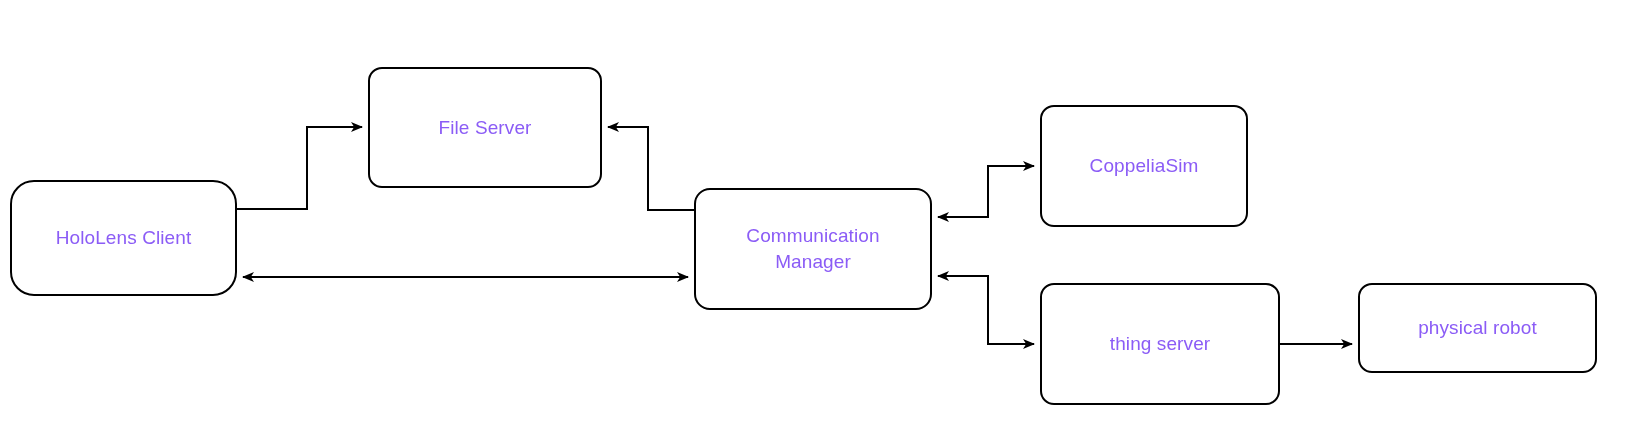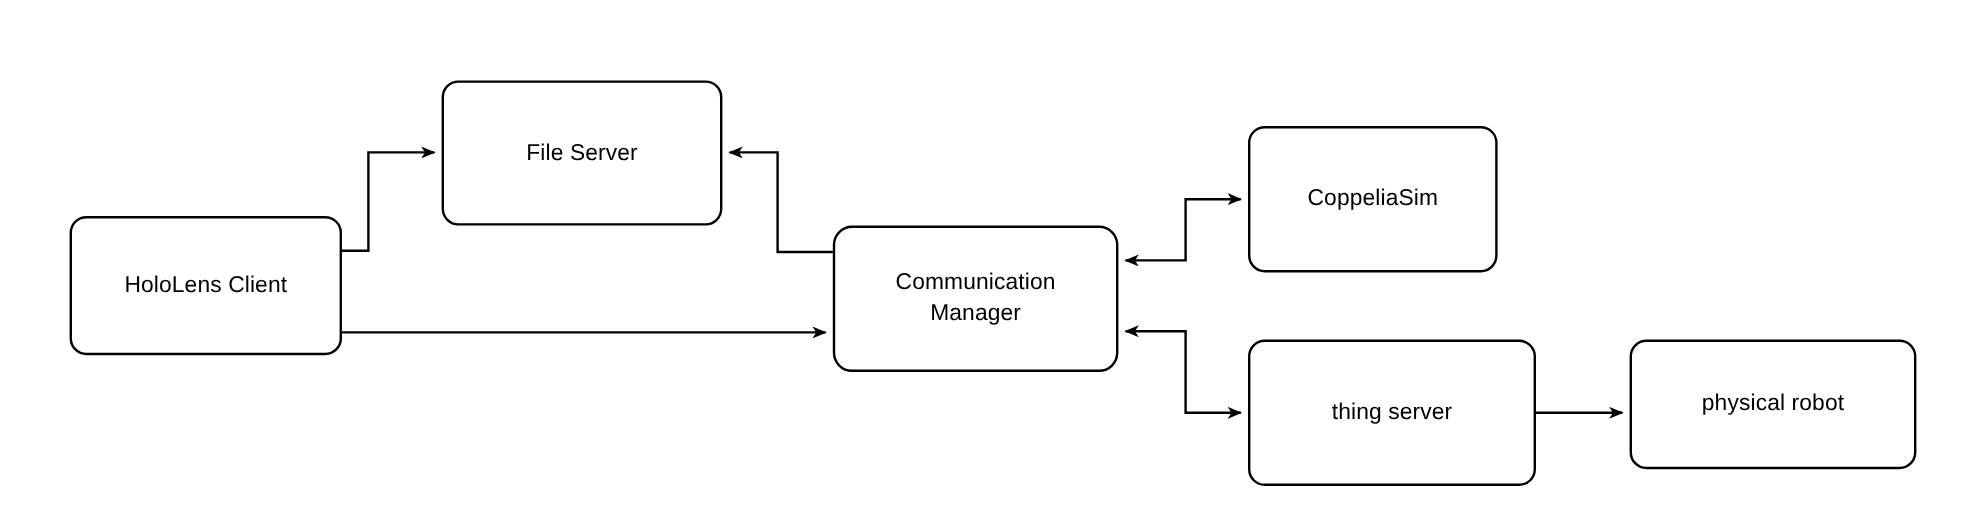--- a/index.html
+++ b/index.html
@@ -29,21 +29,21 @@
   .node {
     position: absolute;
     box-sizing: border-box;
     border: 2px solid #000000;
     border-radius: 14px;
     background: #ffffff;
     display: flex;
     align-items: center;
     justify-content: center;
     text-align: center;
-    color: #000000;
+    color: #8b5cf6;
     font-size: 19px;
     line-height: 1.35;
     font-weight: 400;
     letter-spacing: 0.1px;
     z-index: 2;
   }
   .node .label {
     display: block;
     padding: 0 10px;
     white-space: pre-line;
@@ -66,38 +66,38 @@
     <g id="edge-paths" fill="none" stroke="#000000" stroke-width="2" stroke-linecap="butt" stroke-linejoin="miter">
         <path d="M237,209 L307,209 L307,127 L362,127" marker-end="url(#arrow-end)"></path>
         <path d="M694,210 L648,210 L648,127 L608,127" marker-end="url(#arrow-end)"></path>
         <path d="M243,277 L688,277" marker-end="url(#arrow-end)" marker-start="url(#arrow-start)"></path>
         <path d="M938,217 L988,217 L988,166 L1034,166" marker-end="url(#arrow-end)" marker-start="url(#arrow-start)"></path>
         <path d="M938,276 L988,276 L988,344 L1034,344" marker-end="url(#arrow-end)" marker-start="url(#arrow-start)"></path>
         <path d="M1280,344 L1352,344" marker-end="url(#arrow-end)"></path>
       </g>
   </svg>
 
-  <div class="node" style="left: 10px; top: 180px; width: 227px; height: 116px; border-color: rgb(0, 0, 0); border-width: 2px; border-radius: 14px; background: rgb(255, 255, 255); font-size: 19px; margin-left: 48px;">
+  <div class="node" style="left: 10px; top: 180px; width: 227px; height: 116px; border-color: rgb(0, 0, 0); border-width: 2px; border-radius: 24px; background: rgb(255, 255, 255); font-size: 19px;">
     <span class="label">HoloLens Client</span>
   </div>
 
   <div class="node" style="left: 368px; top: 67px; width: 234px; height: 121px; border-color: rgb(0, 0, 0); border-width: 2px; border-radius: 14px; background: rgb(255, 255, 255); font-size: 19px;">
     <span class="label">File Server</span>
   </div>
 
   <div class="node" style="left: 694px; top: 188px; width: 238px; height: 122px; border-color: rgb(0, 0, 0); border-width: 2px; border-radius: 16px; background: rgb(255, 255, 255); font-size: 19px;">
     <span class="label">Communication
 Manager</span>
   </div>
 
   <div class="node" style="left: 1040px; top: 105px; width: 208px; height: 122px; border-color: rgb(0, 0, 0); border-width: 2px; border-radius: 14px; background: rgb(255, 255, 255); font-size: 19px;">
     <span class="label">CoppeliaSim</span>
   </div>
 
   <div class="node" style="left: 1040px; top: 283px; width: 240px; height: 122px; border-color: rgb(0, 0, 0); border-width: 2px; border-radius: 14px; background: rgb(255, 255, 255); font-size: 19px;">
     <span class="label">thing server</span>
   </div>
 
-  <div class="node" style="left: 1358px; top: 283px; width: 239px; height: 108px; border-color: rgb(0, 0, 0); border-width: 2px; border-radius: 14px; background: rgb(255, 255, 255); font-size: 19px;">
+  <div class="node" style="left: 1358px; top: 283px; width: 239px; height: 90px; border-color: rgb(0, 0, 0); border-width: 2px; border-radius: 14px; background: rgb(255, 255, 255); font-size: 19px;">
     <span class="label">physical robot</span>
   </div>
 
 </div>
 
 </body></html>

